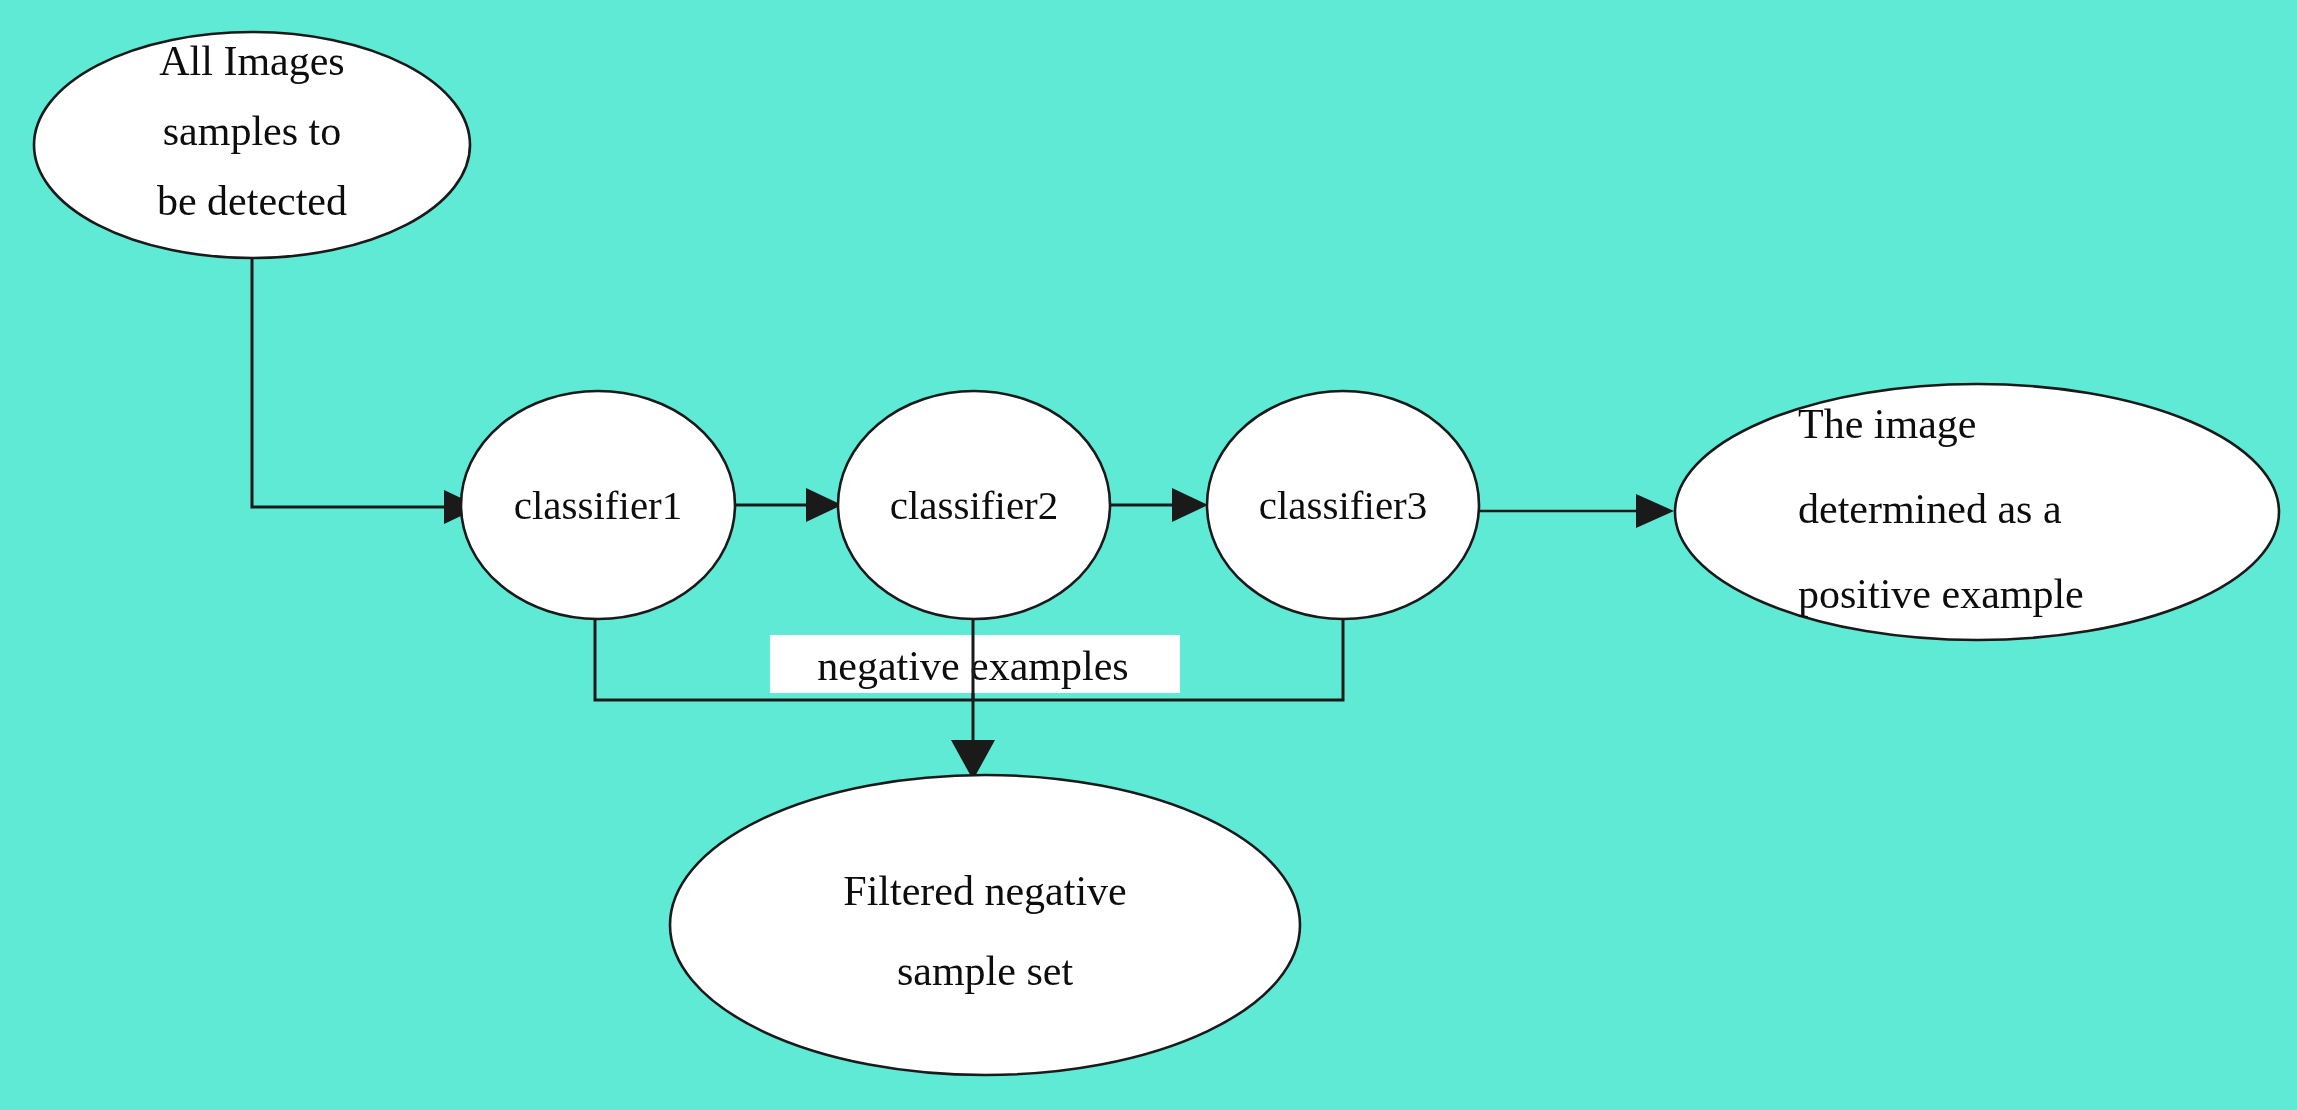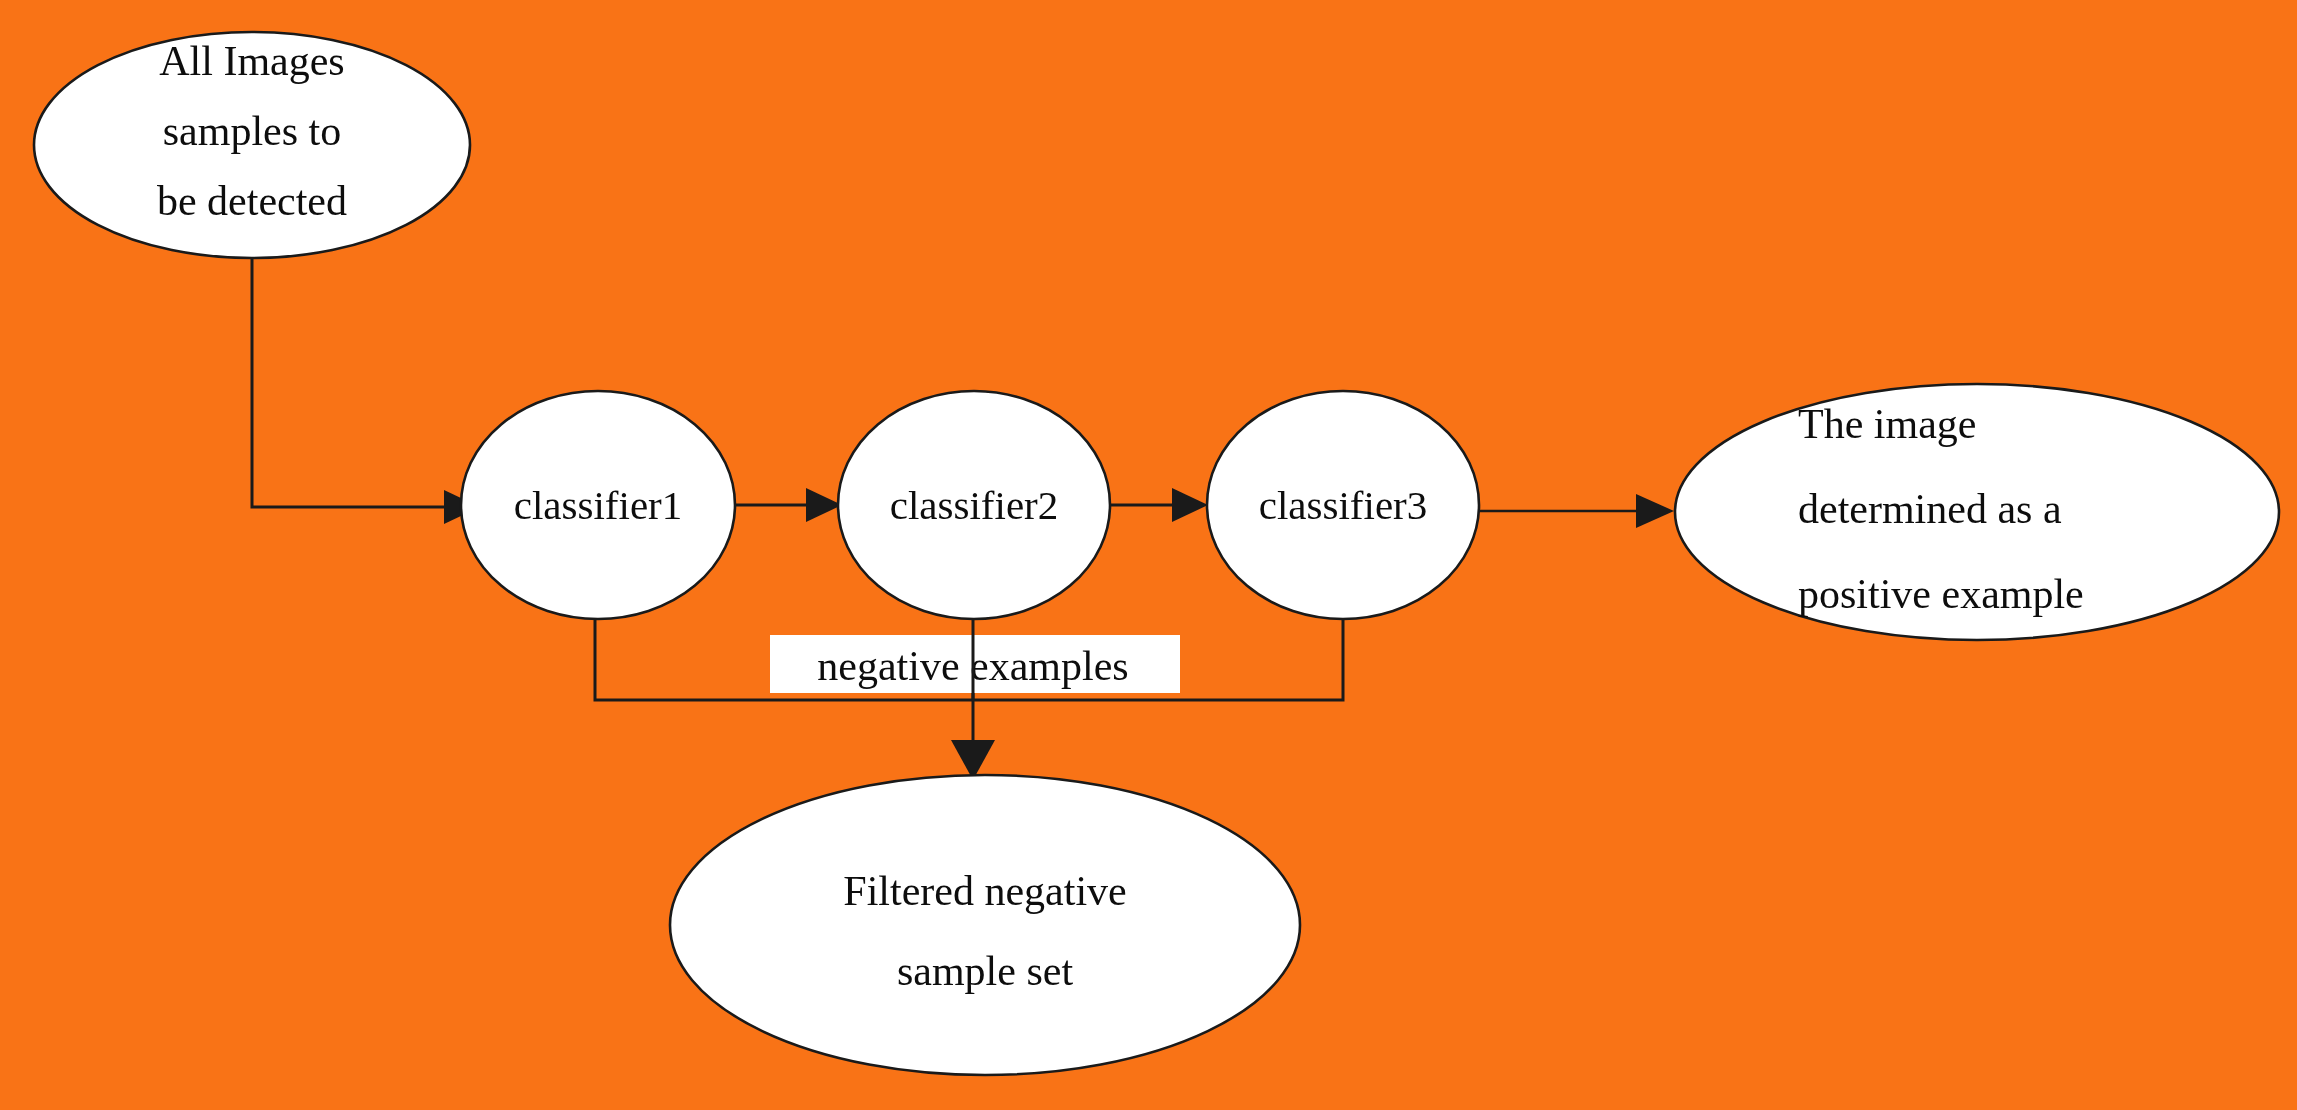--- a/index.html
+++ b/index.html
@@ -10,21 +10,21 @@
   body {
     width: 2297px;
     height: 1110px;
     font-family: "Liberation Serif", "DejaVu Serif", serif;
     overflow: hidden;
   }
   #diagram-root {
     position: relative;
     width: 2297px;
     height: 1110px;
-    background: #f97316;
+    background: #5eead4;
   }
   svg#flowchart {
     display: block;
     width: 2297px;
     height: 1110px;
   }
   .node-shape {
     fill: #ffffff;
     stroke: #1a1a1a;
     stroke-width: 2.6;

